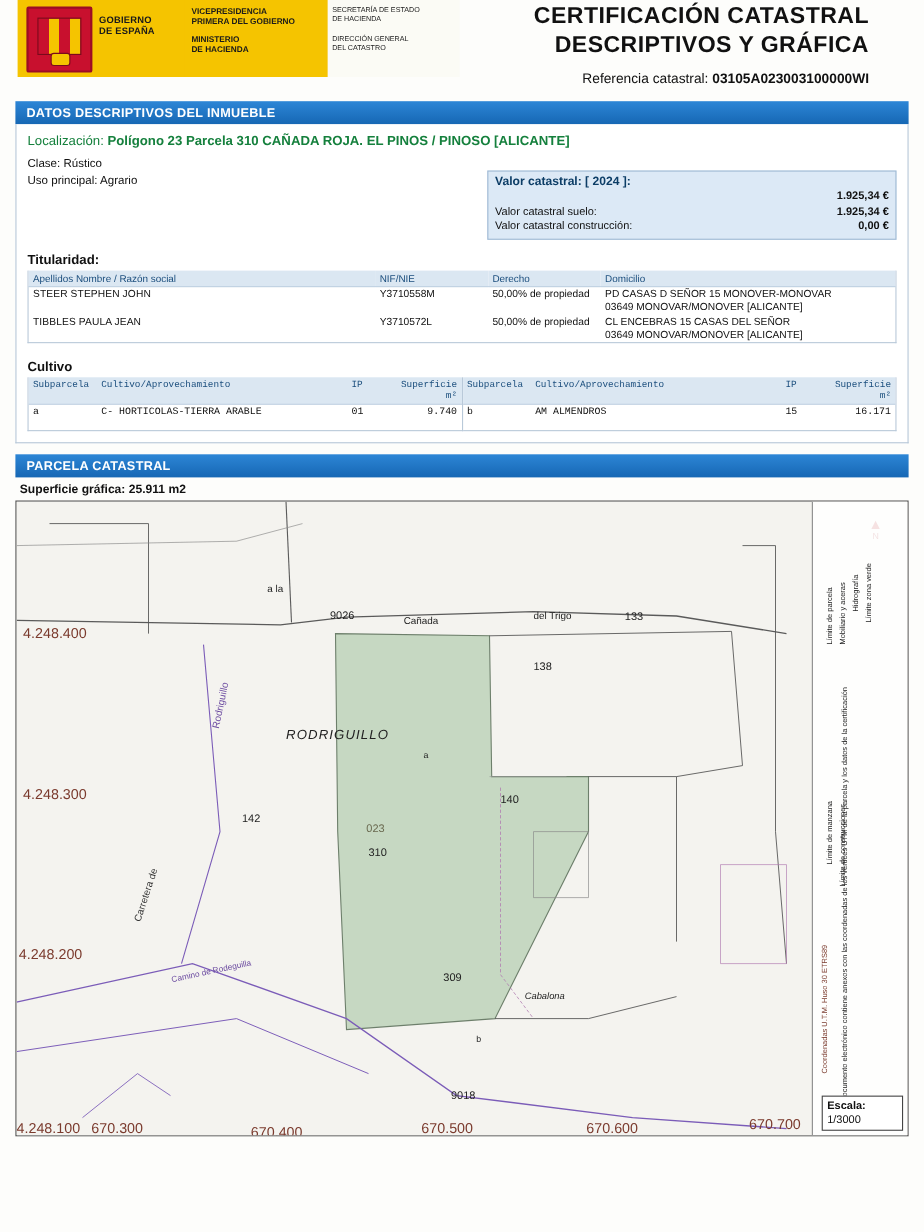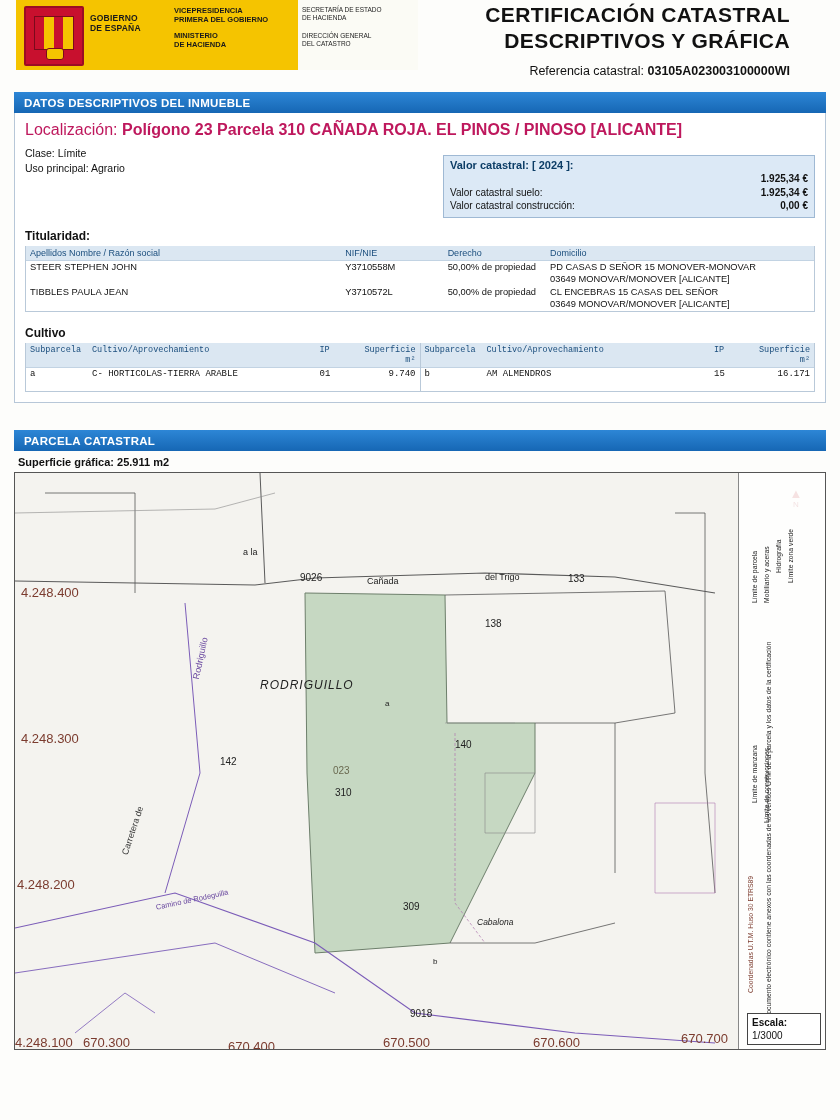--- a/index.html
+++ b/index.html
@@ -141,22 +141,22 @@
     margin: 0 14px;
     border: 1px solid #b7c7d8;
     border-top: none;
     box-sizing: border-box;
     background: #fff;
   }
 
   
   .inmueble { padding: 8px 10px 10px 10px; position: relative; min-height: 92px; }
   .localiz {
-    font-size: 16px;
-    color: #be185d;
+    font-size: 12px;
+    color: #15803d;
   }
   .localiz .lbl { font-weight: normal; }
   .localiz .val { font-weight: bold; }
   .clase-row {
     margin-top: 7px;
     font-size: 10.5px;
     line-height: 1.45;
     color: #111;
   }
   .valor-box {
@@ -353,21 +353,21 @@
 
   <div class="panel">
     <div class="inmueble">
       <div class="localiz">
         <span class="lbl">Localización:</span>
         <span class="val">Polígono 23 Parcela 310 CAÑADA ROJA. EL PINOS / PINOSO [ALICANTE]</span>
       </div>
       <div class="clase-row">
         <div>
           <span>Clase:</span>
-          <span>Límite</span>
+          <span>Rústico</span>
         </div>
         <div>
           <span>Uso principal:</span>
           <span>Agrario</span>
         </div>
       </div>
 
       <div class="valor-box">
         <div class="vtitle">Valor catastral: [ 2024 ]:</div>
         <div class="vrow">
@@ -449,21 +449,21 @@
             <span class="c-sub">b</span>
             <span class="c-apr">AM ALMENDROS</span>
             <span class="c-ip">15</span>
             <span class="c-sup">16.171</span>
           </div>
         </div>
       </div>
     </div>
   </div>
 
-  <div class="section-bar" style="margin-top:27px">
+  <div class="section-bar" style="margin-top:10px">
     <span>PARCELA CATASTRAL</span>
   </div>
 
   <div class="map-head">
     <span>Superficie gráfica:</span>
     <span>25.911 m2</span>
   </div>
 
   <div class="map-wrap">
     <svg class="map-canvas" viewBox="0 0 810 578" preserveAspectRatio="none">

